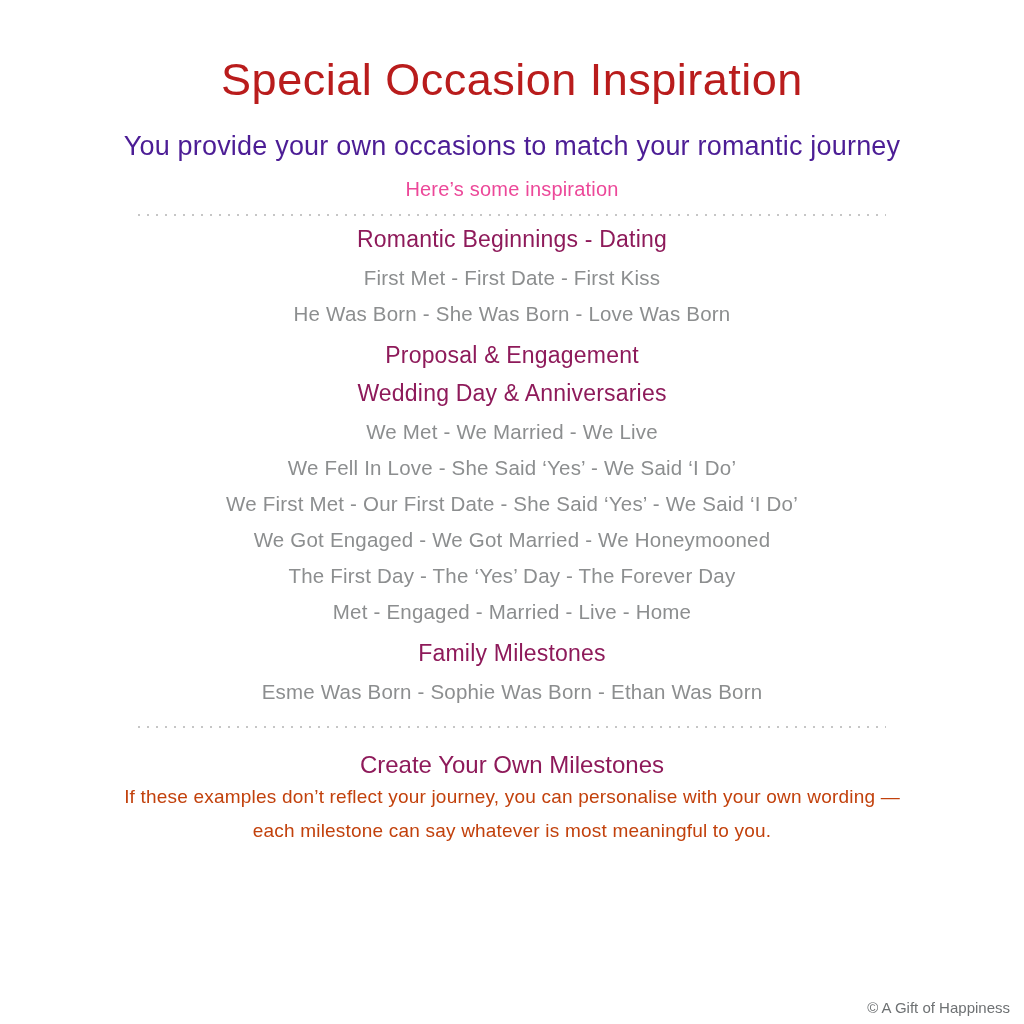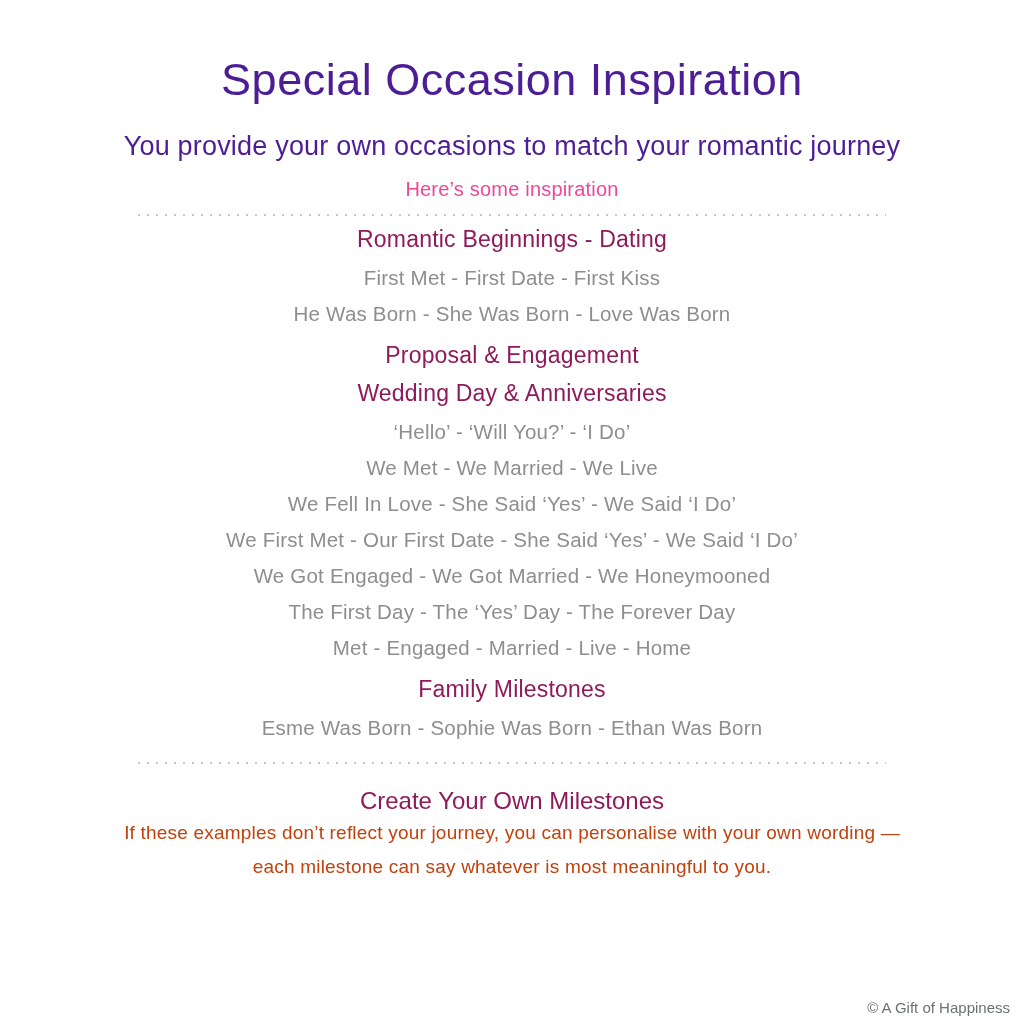--- a/index.html
+++ b/index.html
@@ -21,21 +21,21 @@
     overflow: hidden;
     background: #ffffff;
   }
   .title {
     margin: 0;
     padding-top: 54px;
     font-size: 45px;
     line-height: 52px;
     font-weight: 400;
     letter-spacing: 0.5px;
-    color: #4c1d95;
+    color: #b91c1c;
   }
   .subtitle {
     margin: 24px 0 0;
     font-size: 27px;
     line-height: 32px;
     font-weight: 400;
     color: #4c1d95;
     letter-spacing: 0.2px;
   }
   .tagline {
@@ -116,21 +116,20 @@
     <p class="item">First Met - First Date - First Kiss</p>
     <p class="item">He Was Born - She Was Born - Love Was Born</p>
   </div>
 
   <div class="section">
     <h2>Proposal &amp; Engagement</h2>
   </div>
 
   <div class="section">
     <h2>Wedding Day &amp; Anniversaries</h2>
-    <p class="item">‘Hello’ - ‘Will You?’ - ‘I Do’</p>
     <p class="item">We Met - We Married - We Live</p>
     <p class="item">We Fell In Love - She Said ‘Yes’ - We Said ‘I Do’</p>
     <p class="item">We First Met - Our First Date - She Said ‘Yes’ - We Said ‘I Do’</p>
     <p class="item">We Got Engaged - We Got Married - We Honeymooned</p>
     <p class="item">The First Day - The ‘Yes’ Day - The Forever Day</p>
     <p class="item">Met - Engaged - Married - Live - Home</p>
   </div>
 
   <div class="section">
     <h2>Family Milestones</h2>

